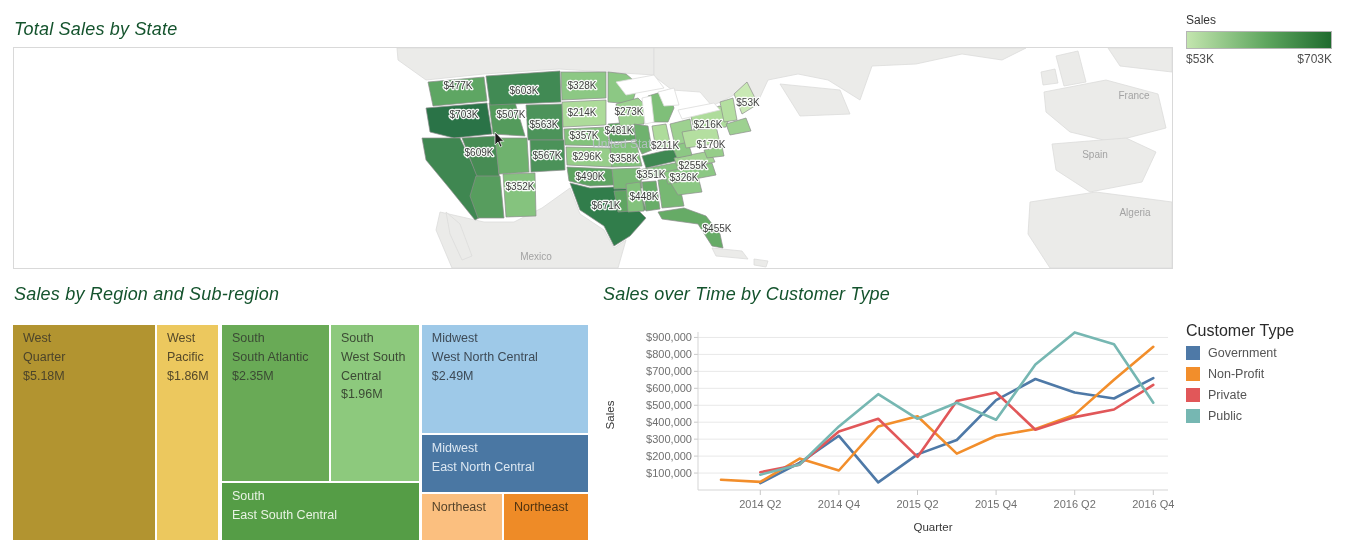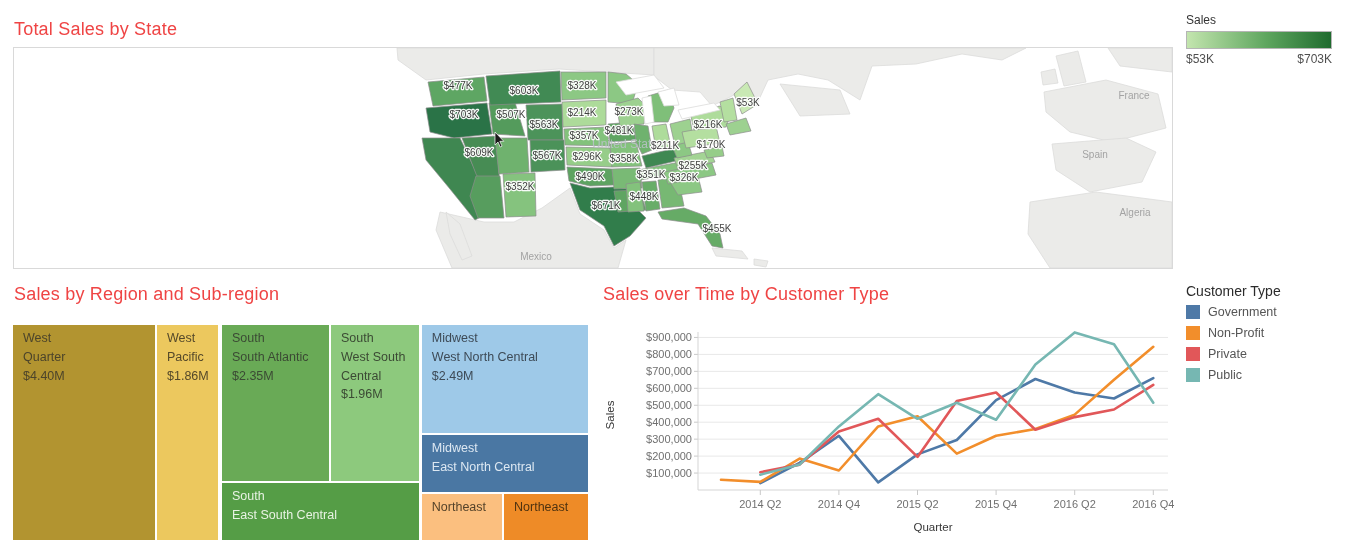--- a/index.html
+++ b/index.html
@@ -1,18 +1,18 @@
 <!DOCTYPE html>
 <html><head>
 <meta charset="utf-8">
 <style>
   html,body{margin:0;padding:0;background:#fff;}
   body{width:1345px;height:553px;overflow:hidden;font-family:"Liberation Sans",sans-serif;color:#333;position:relative;}
   .abs{position:absolute;}
-  .vtitle{position:absolute;font-size:18px;font-weight:400;color:#ef4444;letter-spacing:.2px;white-space:nowrap;}
+  .vtitle{position:absolute;font-size:18px;font-weight:400;color:#14532d;letter-spacing:.2px;white-space:nowrap;font-style:italic;}
   
   #map-panel{left:13px;top:47px;width:1158px;height:220px;border:1px solid #d9d9d9;background:#fff;}
   #map-svg{width:100%;height:100%;display:block;}
   .country{fill:#ebebe9;stroke:#dcdcda;stroke-width:.8;}
   .lake{fill:#ffffff;stroke:#dcdcda;stroke-width:.8;}
   .state{stroke:#8c8c8c;stroke-width:.7;stroke-linejoin:round;}
   .state-label{font-family:"Liberation Sans",sans-serif;font-size:10px;fill:#3a3a3a;text-anchor:middle;
     paint-order:stroke;stroke:#ffffff;stroke-width:2.5px;stroke-linejoin:round;opacity:.95;}
   .country-label{font-family:"Liberation Sans",sans-serif;font-size:10px;fill:#a3a3a3;text-anchor:middle;}
   .base-label{font-family:"Liberation Sans",sans-serif;font-size:12px;fill:#bcc3cb;text-anchor:middle;opacity:.85;}
@@ -29,21 +29,21 @@
   #line-chart{left:598px;top:320px;width:582px;height:233px;}
   .grid{stroke:#e8e8e8;stroke-width:1;}
   .axisline{stroke:#d5d5d5;stroke-width:1;}
   .tick{stroke:#c9c9c9;stroke-width:1;}
   .ytick-label{font-size:11px;fill:#707070;text-anchor:end;}
   .xtick-label{font-size:11px;fill:#707070;text-anchor:middle;}
   .axis-title{font-size:11.5px;fill:#373737;text-anchor:middle;}
   .series-line{fill:none;stroke-width:2.6;stroke-linejoin:round;stroke-linecap:round;}
   
   #ct-legend{left:1186px;top:283px;width:150px;}
-  #ct-legend .lg-title{font-size:14px;color:#2b2b2b;margin-bottom:6px;}
+  #ct-legend .lg-title{font-size:16px;color:#2b2b2b;margin-bottom:6px;margin-top:39px;}
   .ct-item{display:flex;align-items:center;margin-bottom:7px;cursor:default;}
   .ct-swatch{width:14px;height:14px;margin-right:8px;flex:0 0 14px;}
   .ct-label{font-size:12.5px;color:#555;}
 </style>
 </head>
 <body>
 
 <div class="vtitle" style="left:14px;top:19px;">Total Sales by State</div>
 
 <div id="map-panel" class="abs">
@@ -163,21 +163,21 @@
     <span>$703K</span>
   </div>
 </div>
 
 <div class="vtitle" style="left:14px;top:284px;">Sales by Region and Sub-region</div>
 
 <div id="treemap" class="abs">
   <div class="tm-box" style="left: 0px; top: 0px; width: 24.7%; height: 100%; background: rgb(178, 148, 48); color: rgb(76, 68, 42);">
     <span>West</span>
     <span>Quarter</span>
-    <span>$4.40M</span>
+    <span>$5.18M</span>
   </div>
   <div class="tm-box" style="left: 25.05%; top: 0px; width: 10.6%; height: 100%; background: rgb(236, 200, 94); color: rgb(85, 73, 42);">
     <span>West</span>
     <span>Pacific</span>
     <span>$1.86M</span>
   </div>
   <div class="tm-box" style="left: 36.35%; top: 0px; width: 18.6%; height: 72.6%; background: rgb(105, 170, 86); color: rgb(59, 74, 52);">
     <span>South</span>
     <span>South Atlantic</span>
     <span>$2.35M</span>

